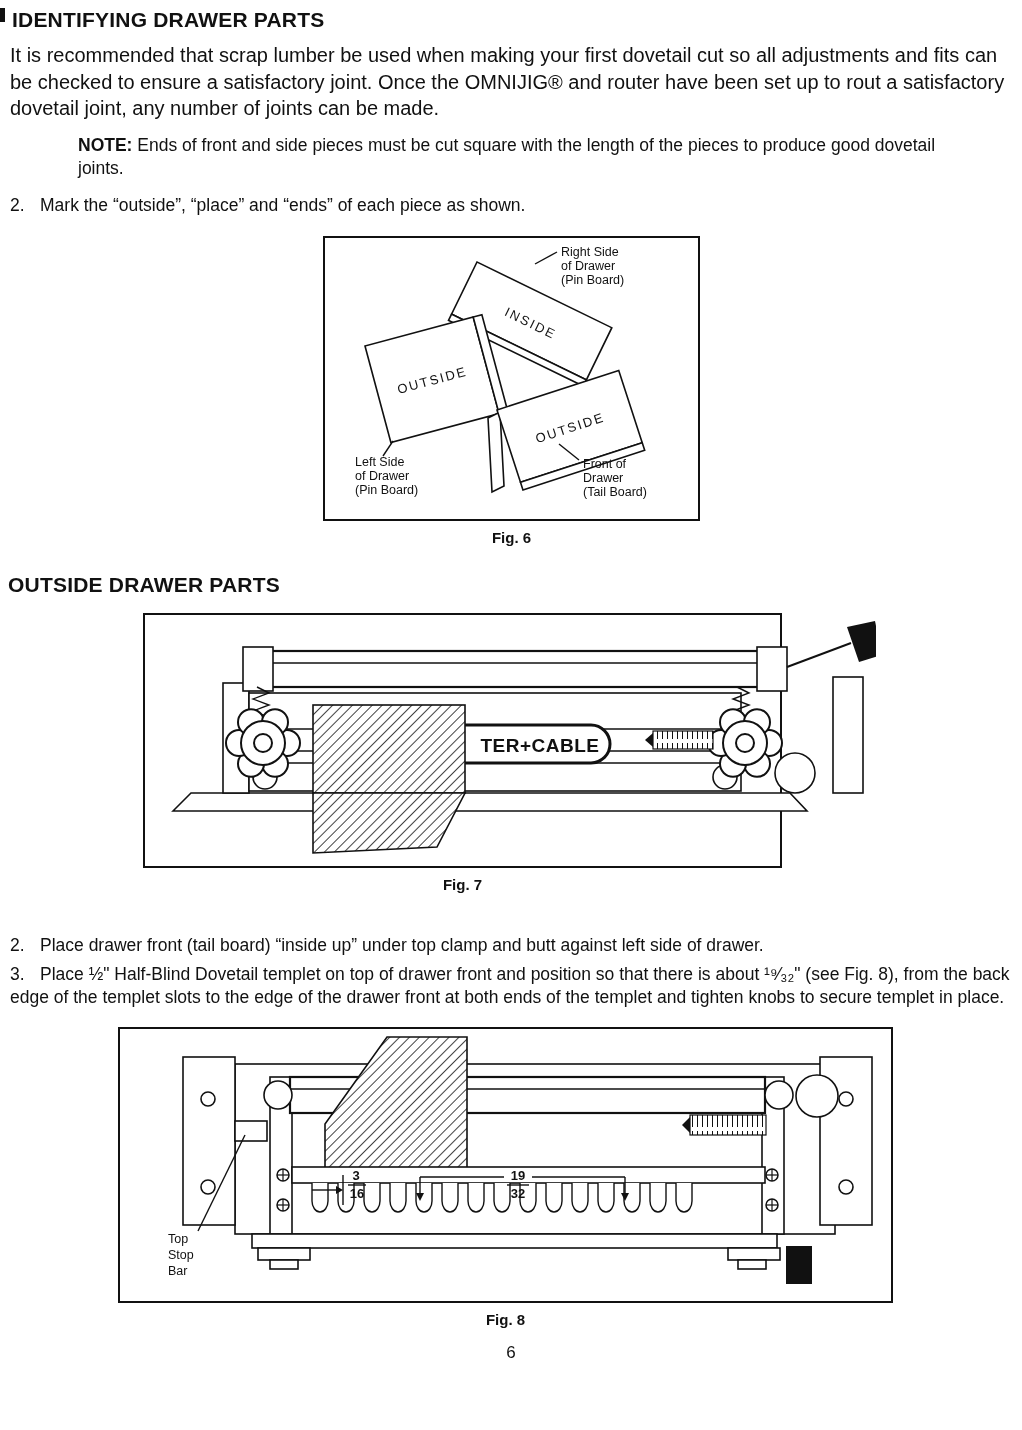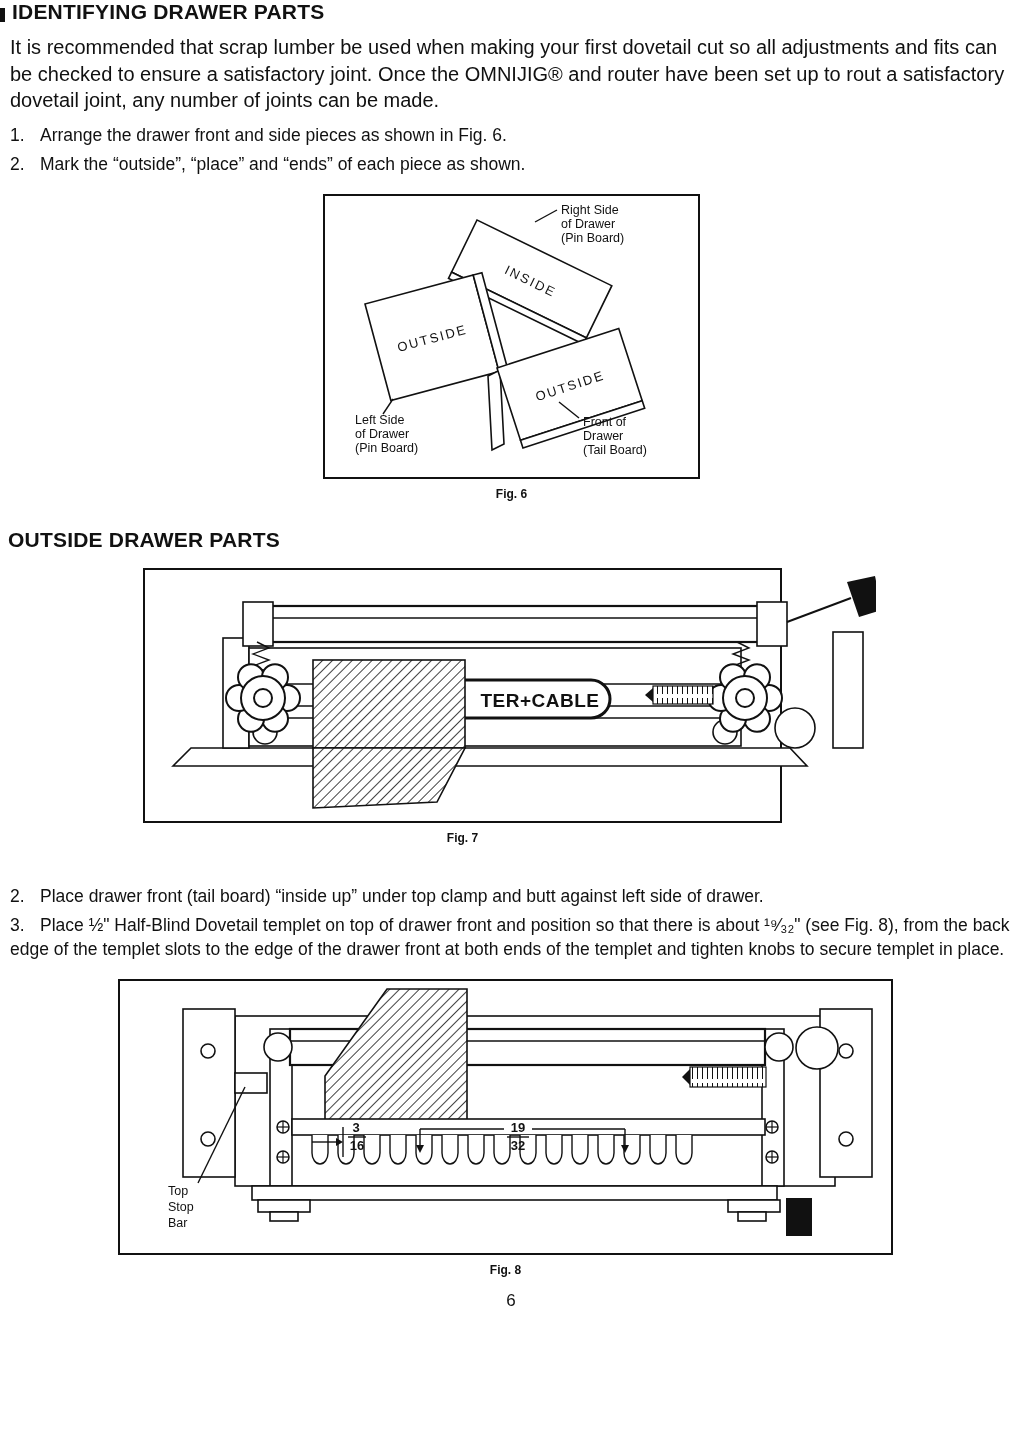--- a/index.html
+++ b/index.html
@@ -8,21 +8,21 @@
     width:1022px; height:1430px;
     margin:0 auto;
     background:#ffffff;
     color:#111;
     font-family:"Liberation Sans", sans-serif;
     overflow:hidden;
   }
   .scan-mark { position:absolute; left:0; top:8px; width:5px; height:14px; background:#111; }
   h1.sec-title {
     font-size:21px; font-weight:bold; letter-spacing:0.2px;
-    margin:0 0 10px 12px; padding-top:0;
+    margin:0 0 10px 12px; padding-top:8px;
   }
   h1.sec-title.second { margin:26px 0 10px 8px; padding-top:0; }
   p.body-text {
     font-size:20px; line-height:1.33;
     margin:0 6px 10px 10px; width:1002px;
   }
   p.item {
     font-size:17.5px; line-height:1.33;
     margin:6px 6px 6px 10px; width:1002px;
   }
@@ -31,21 +31,21 @@
     font-size:17.5px; line-height:1.33;
     margin:12px 60px 14px 78px;
   }
   .note .note-label { font-weight:bold; }
   figure { margin:0; padding:0; }
   .fig6-wrap { margin:18px 0 0 323px; width:377px; }
   .fig7-wrap { margin:16px 0 0 143px; width:639px; }
   .fig8-wrap { margin:18px 0 0 118px; width:775px; }
   .fig-box { border:2px solid #111; background:#fff; line-height:0; }
   figcaption.figcap {
-    font-size:12px; font-weight:bold; text-align:center;
+    font-size:15px; font-weight:bold; text-align:center;
     margin-top:8px; line-height:1.2;
   }
   .page-num { text-align:center; font-size:17px; margin-top:14px; }
   
   svg .wh   { fill:#fff; stroke:#111; stroke-width:1.6; }
   svg .wh2  { fill:#fff; stroke:#111; stroke-width:2.2; }
   svg .ln   { fill:none; stroke:#111; stroke-width:1.4; }
   svg .ln2  { fill:none; stroke:#111; stroke-width:2; }
   svg .blk  { fill:#111; stroke:none; }
   svg text.board-label { font-family:"Liberation Sans",sans-serif; font-size:13px; letter-spacing:2px; fill:#111; }
@@ -56,22 +56,25 @@
 </head>
 <body>
 
 <div class="page">
   <div class="scan-mark"></div>
 
   <h1 class="sec-title">IDENTIFYING DRAWER PARTS</h1>
 
   <p class="body-text">It is recommended that scrap lumber be used when making your first dovetail cut so all adjustments and fits can be checked to ensure a satisfactory joint. Once the OMNIJIG® and router have been set up to rout a satisfactory dovetail joint, any number of joints can be made.</p>
 
-  <p class="item"><span class="num">1.</span><span>Arrange the drawer front and side pieces as shown in Fig. 6.</span></p>
-
+
+  <div class="note">
+    <span class="note-label">NOTE:</span>
+    <span>Ends of front and side pieces must be cut square with the length of the pieces to produce good dovetail joints.</span>
+  </div>
 
   <p class="item"><span class="num">2.</span><span>Mark the “outside”, “place” and “ends” of each piece as shown.</span></p>
 
   <figure class="fig6-wrap">
     <div class="fig-box">
       <svg width="373" height="281" viewBox="0 0 373 281">
 
         <g transform="translate(152,24) rotate(26)">
           <rect class="wh" x="0" y="0" width="150" height="58"></rect>
           <rect class="wh" x="0" y="58" width="150" height="7"></rect>

